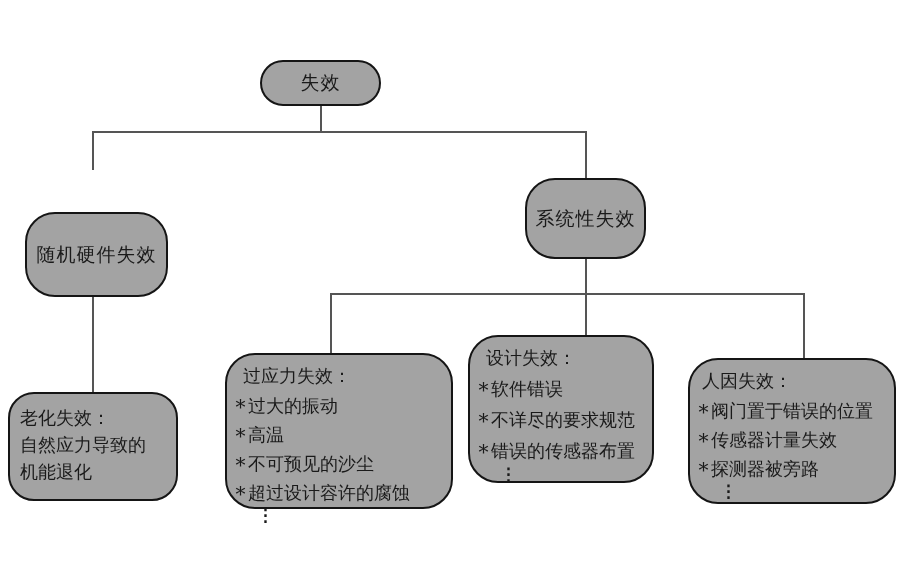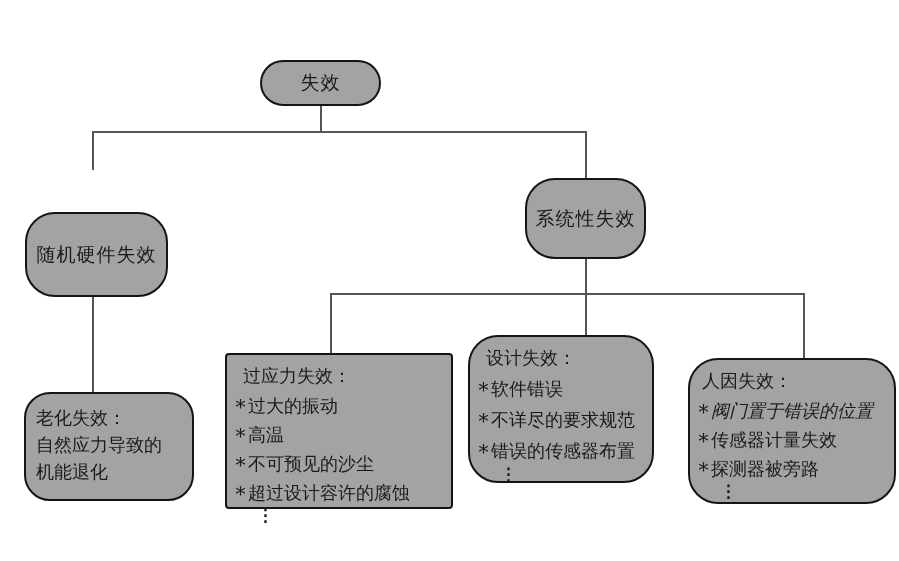--- a/index.html
+++ b/index.html
@@ -91,44 +91,44 @@
   </div>
 
   <div class="node center-node" style="left:25px; top:169px; width:143px; height:85px; border-radius:30px;margin-top:43px;">
     <span>随机硬件失效</span>
   </div>
 
   <div class="node center-node" style="left:525px; top:178px; width:121px; height:81px; border-radius:30px;">
     <span>系统性失效</span>
   </div>
 
-  <div class="node text-node" style="left:24px; top:392px; width:170px; height:109px; border-radius:26px;">
+  <div class="node text-node" style="left:8px; top:392px; width:170px; height:109px; border-radius:26px;">
     <div>老化失效：</div>
     <div>自然应力导致的</div>
     <div>机能退化</div>
   </div>
 
-  <div class="node list-node" style="left:225px; top:353px; width:228px; height:156px; border-radius:4px;">
+  <div class="node list-node" style="left:225px; top:353px; width:228px; height:156px; border-radius:30px;">
     <div class="box-title">过应力失效：</div>
     <div class="box-item"><span class="bullet">*</span><span>过大的振动</span></div>
     <div class="box-item"><span class="bullet">*</span><span>高温</span></div>
     <div class="box-item"><span class="bullet">*</span><span>不可预见的沙尘</span></div>
     <div class="box-item"><span class="bullet">*</span><span>超过设计容许的腐蚀</span></div>
     <div class="box-more">⋮</div>
   </div>
 
   <div class="node list-node" style="left:468px; top:335px; width:186px; height:148px; border-radius:30px;">
     <div class="box-title">设计失效：</div>
     <div class="box-item" style="line-height:31px;"><span class="bullet">*</span><span>软件错误</span></div>
     <div class="box-item" style="line-height:31px;"><span class="bullet">*</span><span>不详尽的要求规范</span></div>
     <div class="box-item" style="line-height:31px;"><span class="bullet">*</span><span>错误的传感器布置</span></div>
     <div class="box-more">⋮</div>
   </div>
 
   <div class="node list-node" style="left:688px; top:358px; width:208px; height:146px; border-radius:30px;">
     <div class="box-title" style="margin-left:12px;">人因失效：</div>
-    <div class="box-item" style="line-height:29px;font-style:italic;"><span class="bullet">*</span><span>阀门置于错误的位置</span></div>
+    <div class="box-item" style="line-height:29px;"><span class="bullet">*</span><span>阀门置于错误的位置</span></div>
     <div class="box-item" style="line-height:29px;"><span class="bullet">*</span><span>传感器计量失效</span></div>
     <div class="box-item" style="line-height:29px;"><span class="bullet">*</span><span>探测器被旁路</span></div>
     <div class="box-more">⋮</div>
   </div>
 
 </div>
 
 </body></html>

